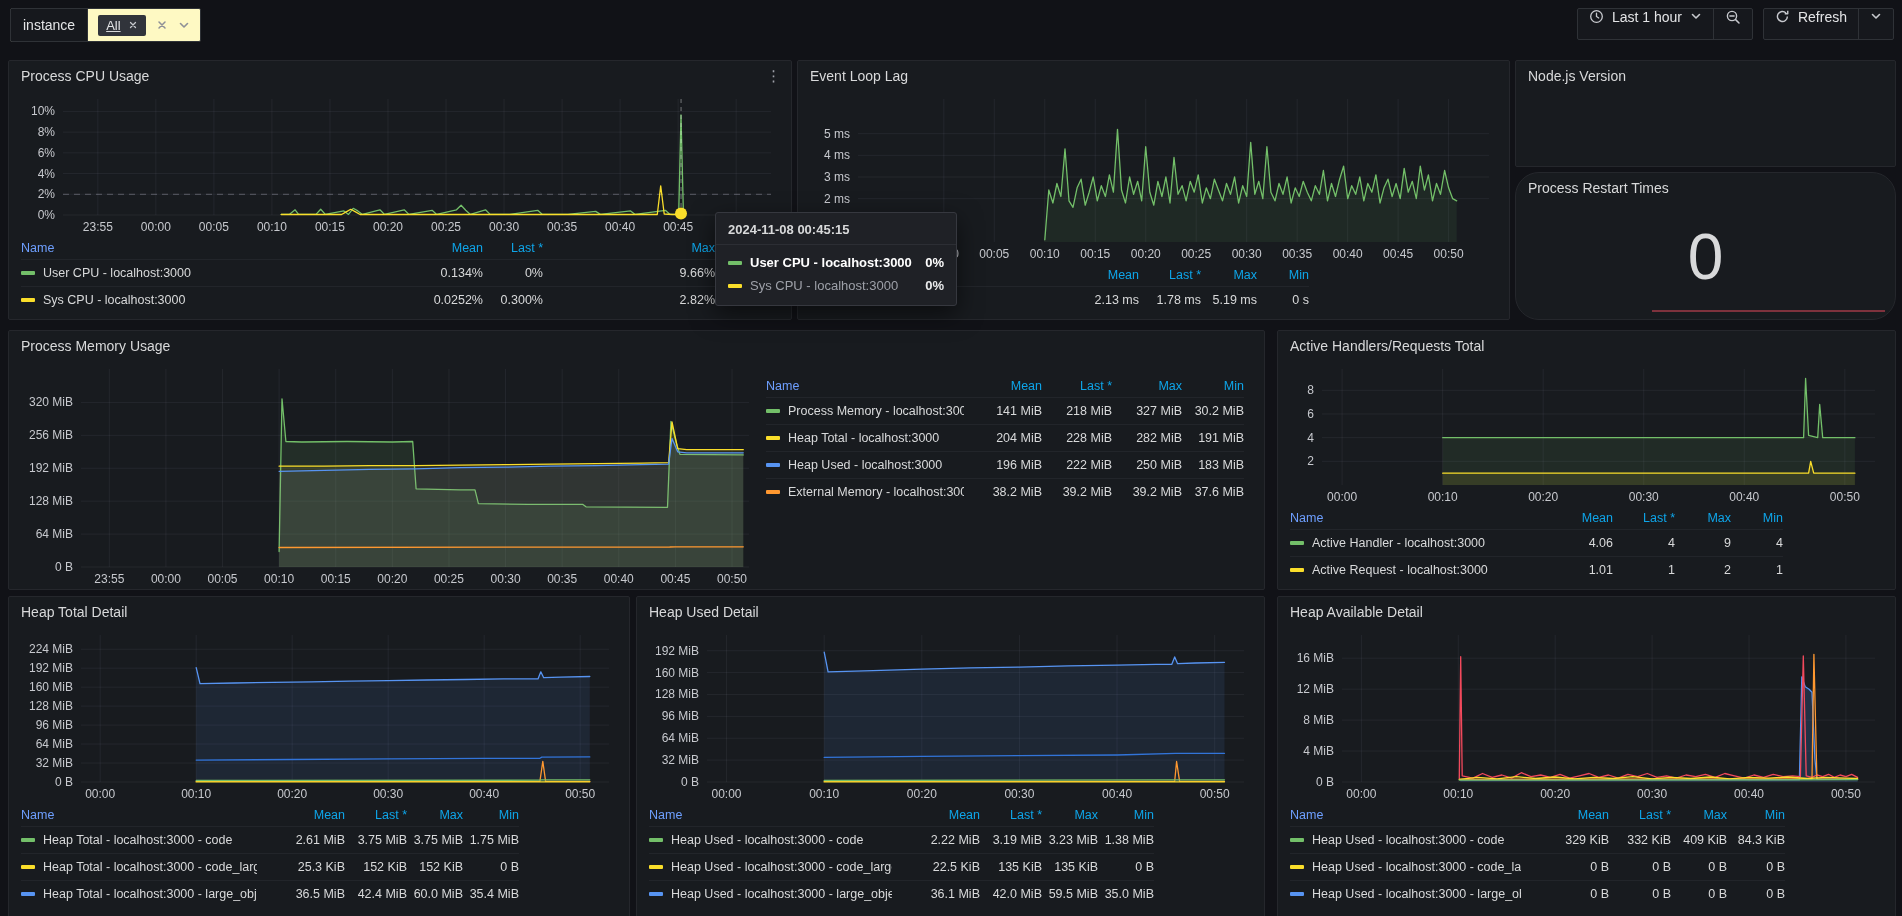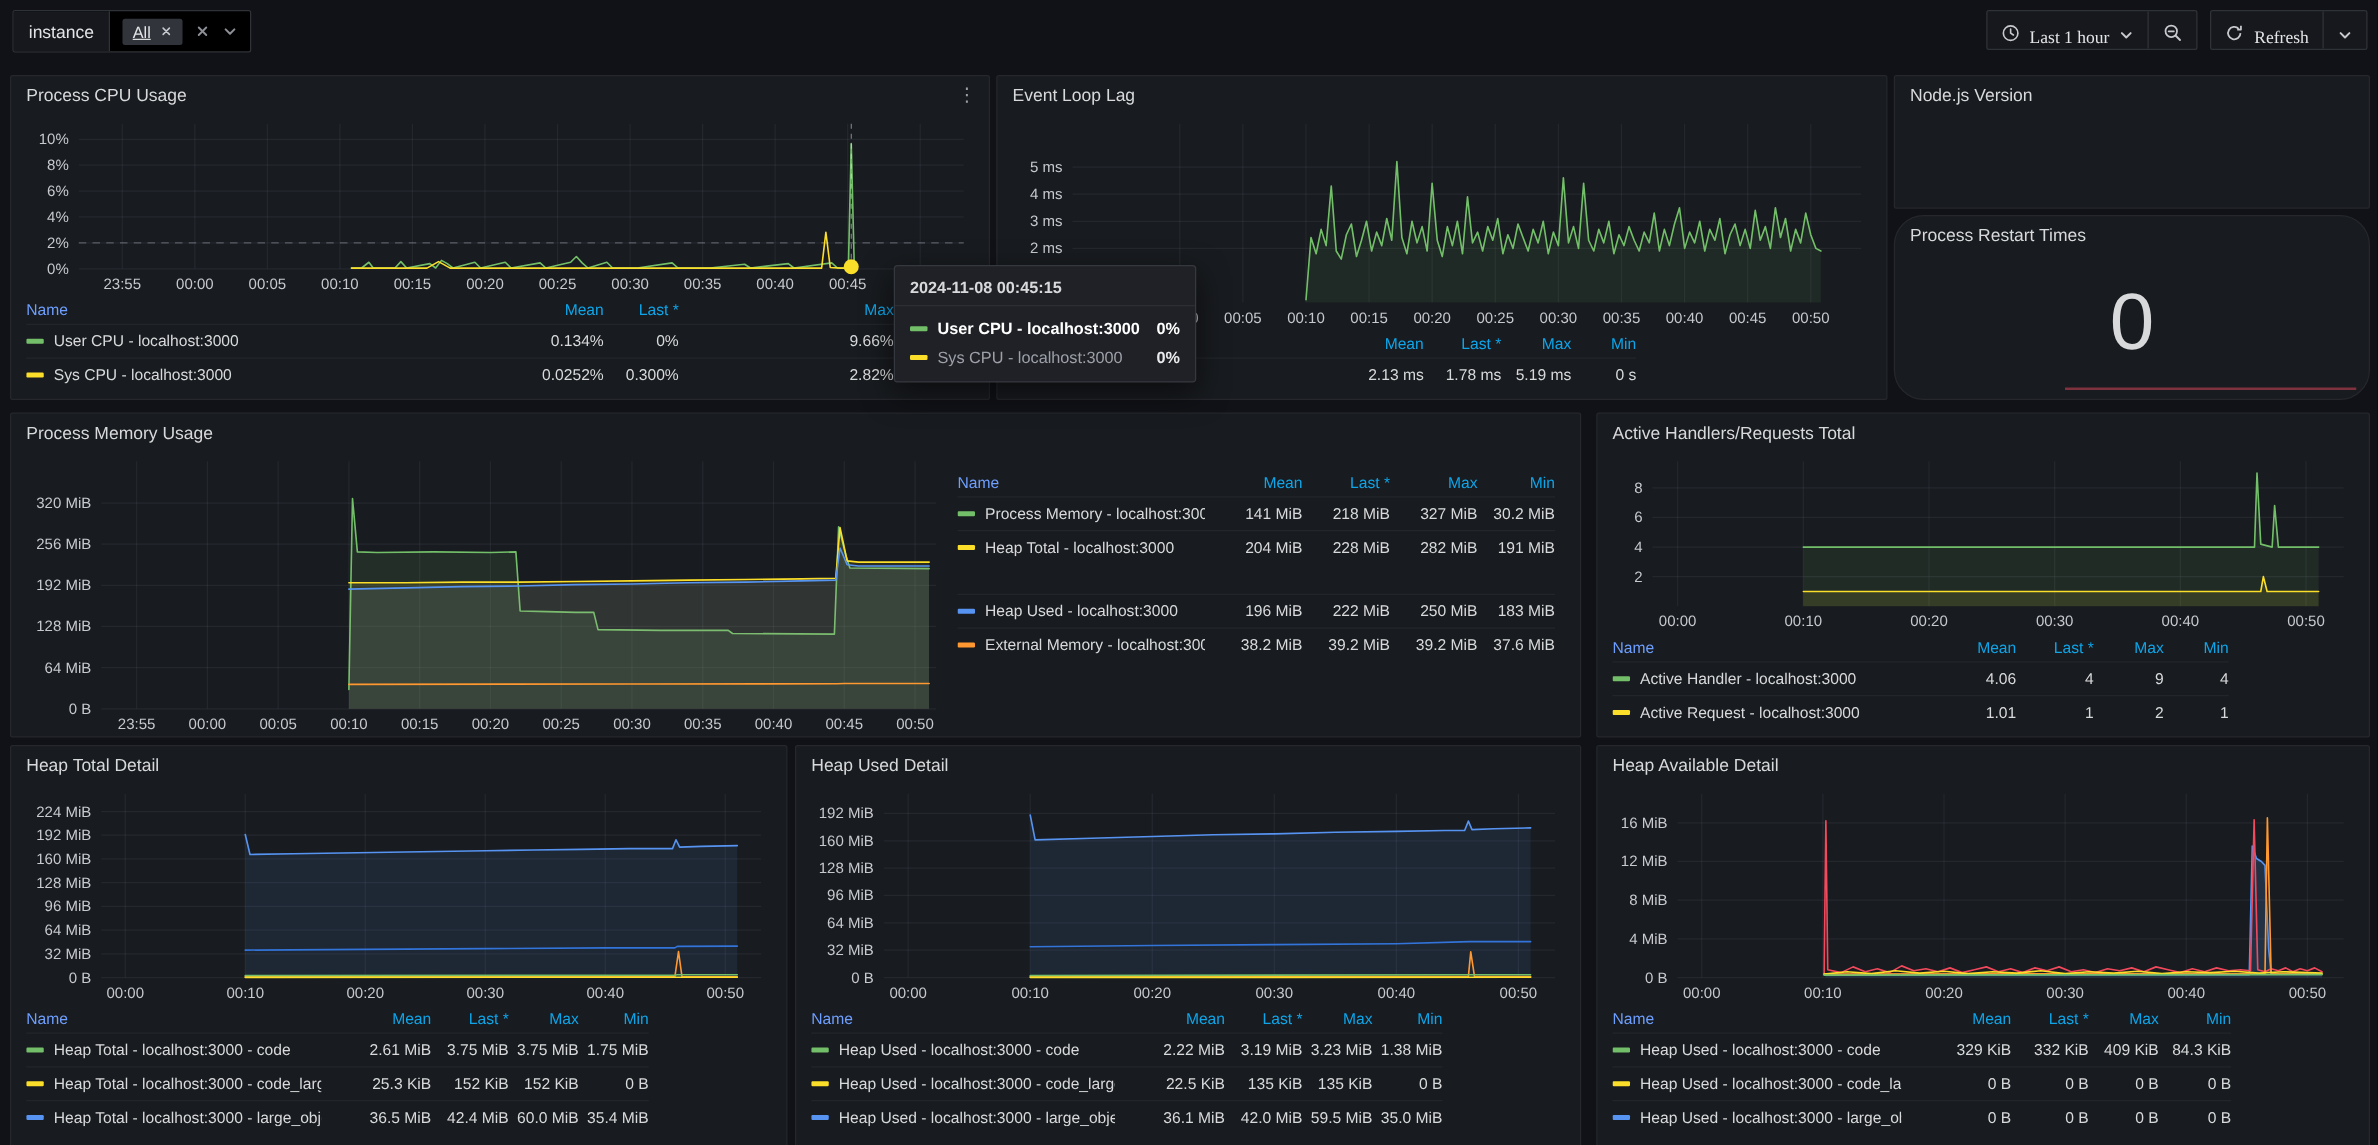--- a/index.html
+++ b/index.html
@@ -1,27 +1,27 @@
 <!DOCTYPE html>
 <html><head>
 <meta charset="utf-8">
 <style>
   html,body{margin:0;padding:0;background:#0b0c0e;}
   body{font-family:"Liberation Sans",sans-serif;color:#D8D9DA;}
   .app{position:relative;width:1902px;height:916px;overflow:hidden;background:#111217;}
   
   .topbar{position:absolute;top:0;left:0;right:0;height:48px;background:#111217;}
-  .var-filter{position:absolute;left:10px;top:8px;height:32px;display:flex;align-items:stretch;border:1px solid #2F3237;border-radius:2px;background:#000000;}
+  .var-filter{position:absolute;left:10px;top:8px;height:32px;display:flex;align-items:stretch;border:1px solid #2F3237;border-radius:2px;background:#fef9c3;}
   .var-label{display:flex;align-items:center;padding:0 12px;font-size:14px;color:#E3E4E6;background:#16181D;border-right:1px solid #2F3237;}
   .var-value{display:flex;align-items:center;padding:0 10px;gap:10px;cursor:pointer;text-decoration:underline;}
   .chip{display:flex;align-items:center;gap:7px;background:#31343B;border-radius:2px;padding:3px 8px;font-size:13px;color:#E3E4E6;}
   .dim-ic{color:#8E9097;display:flex;align-items:center;}
   .tb-right{position:absolute;right:8px;top:8px;display:flex;gap:10px;}
   .btn-group{display:flex;border:1px solid #2F3237;border-radius:2px;background:#16181D;overflow:hidden;}
-  .tb-btn{display:flex;align-items:flex-end;gap:8px;padding:0 11px;height:30px;background:transparent;border:none;color:#E3E4E6;font-size:14px;font-family:Liberation Serif, serif;cursor:pointer;}
+  .tb-btn{display:flex;align-items:flex-start;gap:8px;padding:0 11px;height:30px;background:transparent;border:none;color:#E3E4E6;font-size:14px;font-family:Liberation Sans, sans-serif;cursor:pointer;}
   .tb-btn+.tb-btn{border-left:1px solid #2F3237;}
   .tb-btn svg{color:#C7C9CE;}
   
   .panel{position:absolute;background:#181B1F;border:1px solid #25272C;border-radius:2px;display:flex;flex-direction:column;overflow:hidden;}
   .p-head{flex:none;height:30px;display:flex;align-items:center;padding:0 12px;position:relative;}
   .p-title{margin:0;font-size:14px;font-weight:500;color:#D8D9DA;white-space:nowrap;}
   .kebab{position:absolute;right:10px;top:6px;color:#9DA0A8;font-size:15px;cursor:pointer;}
   .chart{flex:1 1 auto;min-height:0;margin:0 10px;position:relative;}
   .chart-fixed{flex:none;height:177px;}
   .chart-memory{margin-right:505px;}
@@ -343,21 +343,21 @@
         <div class="lg-row" style="grid-template-columns: minmax(0px, 1fr) 78px 70px 70px 62px;">
           <span class="lg-name">
             <i class="swatch" style="background: rgb(250, 222, 42);"></i>
             <span>Heap Total - localhost:3000</span>
           </span>
           <span class="lg-val">204 MiB</span>
           <span class="lg-val">228 MiB</span>
           <span class="lg-val">282 MiB</span>
           <span class="lg-val">191 MiB</span>
         </div>
-        <div class="lg-row" style="grid-template-columns: minmax(0px, 1fr) 78px 70px 70px 62px; margin-top: 24px;">
+        <div class="lg-row" style="grid-template-columns: minmax(0px, 1fr) 78px 70px 70px 62px;">
           <span class="lg-name">
             <i class="swatch" style="background: rgb(87, 148, 242);"></i>
             <span>Heap Used - localhost:3000</span>
           </span>
           <span class="lg-val">196 MiB</span>
           <span class="lg-val">222 MiB</span>
           <span class="lg-val">250 MiB</span>
           <span class="lg-val">183 MiB</span>
         </div>
         <div class="lg-row" style="grid-template-columns: minmax(0px, 1fr) 78px 70px 70px 62px;">

